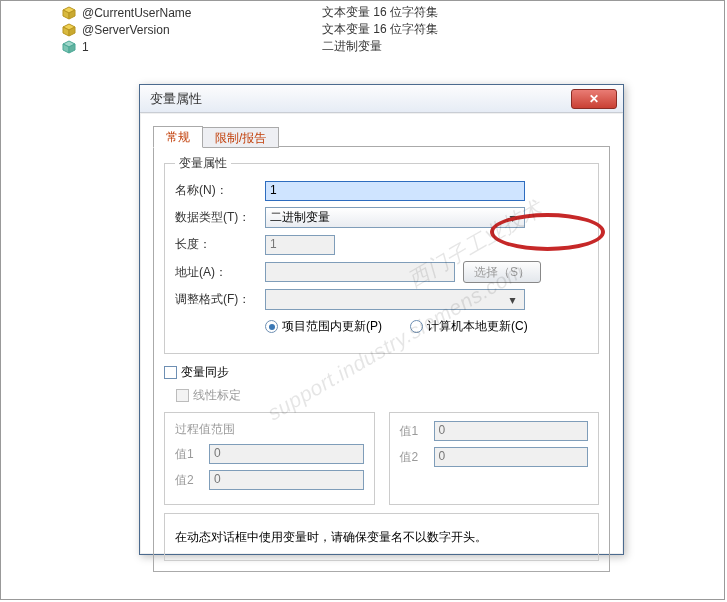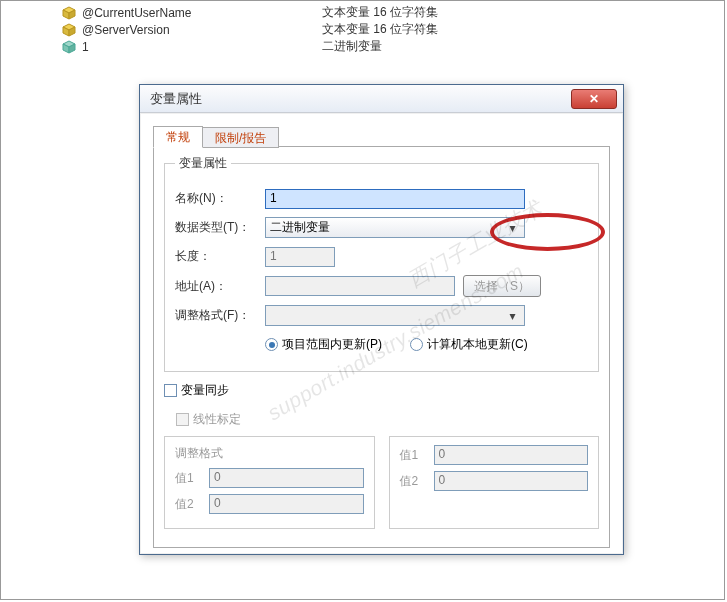--- a/index.html
+++ b/index.html
@@ -24,21 +24,21 @@
   
   .tabs { position:relative; height:23px; border-bottom:1px solid #aaa; display:flex; padding-top:2px; }
   .tab { height:22px; padding: 2px 12px 0 12px; border:1px solid #aaa; background: #eeeff3; margin-right:-1px; position:relative; top:0; color:#c2410c; }
   .tab.active { background:#fff; border-bottom:1px solid #fff; top:0; z-index:2; }
   .tab.inactive { top:1px; height:21px;}
 
   .tabbody { border:1px solid #aaa; border-top:none; padding:8px 10px 10px 10px; }
 
   fieldset { border:1px solid #ccc; padding: 8px 10px 10px 10px; margin:0 0 8px 0; }
   fieldset legend { padding: 0 4px; color:#333; }
-  .row { display:flex; align-items:center; margin-bottom:6px; min-height:21px;margin-top:8px; }
+  .row { display:flex; align-items:center; margin-bottom:6px; min-height:21px; }
   .row .lbl { width: 90px; color:#333; }
   .txt { height:20px; border:1px solid #7f9db9; padding:1px 4px; background:#fff; }
   .txt.disabled, .sel.disabled { background:#f0f0f0; color:#777; }
   .sel { height:21px; border:1px solid #7f9db9; background: linear-gradient(#fff,#e9ecf1); padding:1px 4px; width:260px; display:flex; align-items:center; justify-content:space-between;}
   .sel .arrw { width:15px; text-align:center; color:#444; }
   .btn { height:22px; padding: 0 8px; border:1px solid #888; background:linear-gradient(#fdfdfd,#e3e7ec); border-radius:3px; display:inline-flex; align-items:center; justify-content:center; color:#333; }
   .btn.disabled { color:#9a9a9a; }
   .radio { width:13px; height:13px; border:1px solid #6e8fb3; border-radius:50%; margin-right:4px; display:inline-flex; align-items:center; justify-content:center; background:#fff;}
   .radio.checked::after { content:""; width:6px; height:6px; background:#3b78b5; border-radius:50%; display:block;}
   .chk { width:13px; height:13px; border:1px solid #6e8fb3; margin-right:4px; display:inline-block; background:#fff;}
@@ -176,21 +176,21 @@
       </div>
       <div class="row">
         <span style="display:flex;align-items:center;color:#9a9a9a;padding-left:12px;">
           <span class="chk disabled"></span>
           <span>线性标定</span>
         </span>
       </div>
 
       <div class="rangewrap">
         <div class="rangebox">
-          <div class="rttl">调整格式</div>
+          <div class="rttl">过程值范围</div>
           <div class="rngrow">
               <span class="rlbl">值1</span>
               <span class="txt disabled">0</span>
             </div>
           <div class="rngrow">
               <span class="rlbl">值2</span>
               <span class="txt disabled">0</span>
             </div>
         </div>
         <div class="rangebox">
@@ -199,20 +199,23 @@
               <span class="txt disabled">0</span>
             </div>
           <div class="rngrow">
               <span class="rlbl">值2</span>
               <span class="txt disabled">0</span>
             </div>
         </div>
       </div>
 
       <div style="height:8px"></div>
+      <div class="notebox">
+        <span>在动态对话框中使用变量时，请确保变量名不以数字开头。</span>
+      </div>
     </div>
 
     <div class="dlg-btns">
       <span class="btn">确定</span>
       <span class="btn">取消</span>
       <span class="btn">帮助</span>
     </div>
 
   </div>
 </div>

